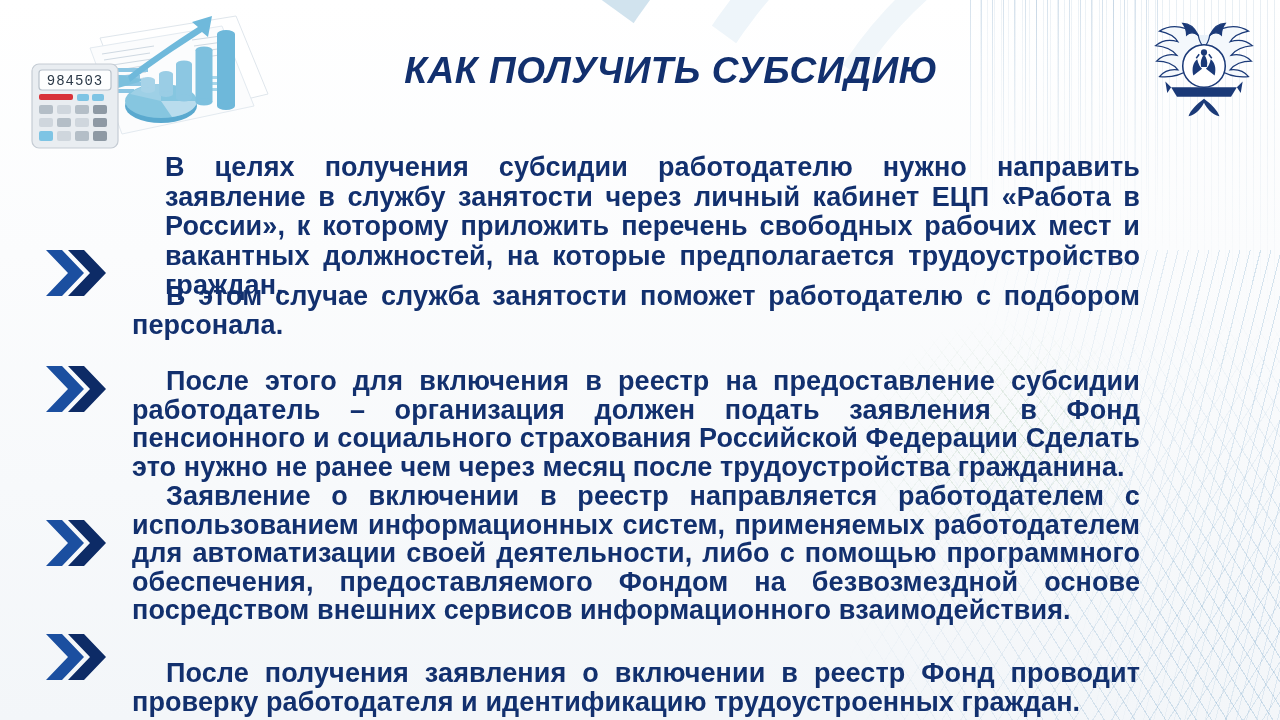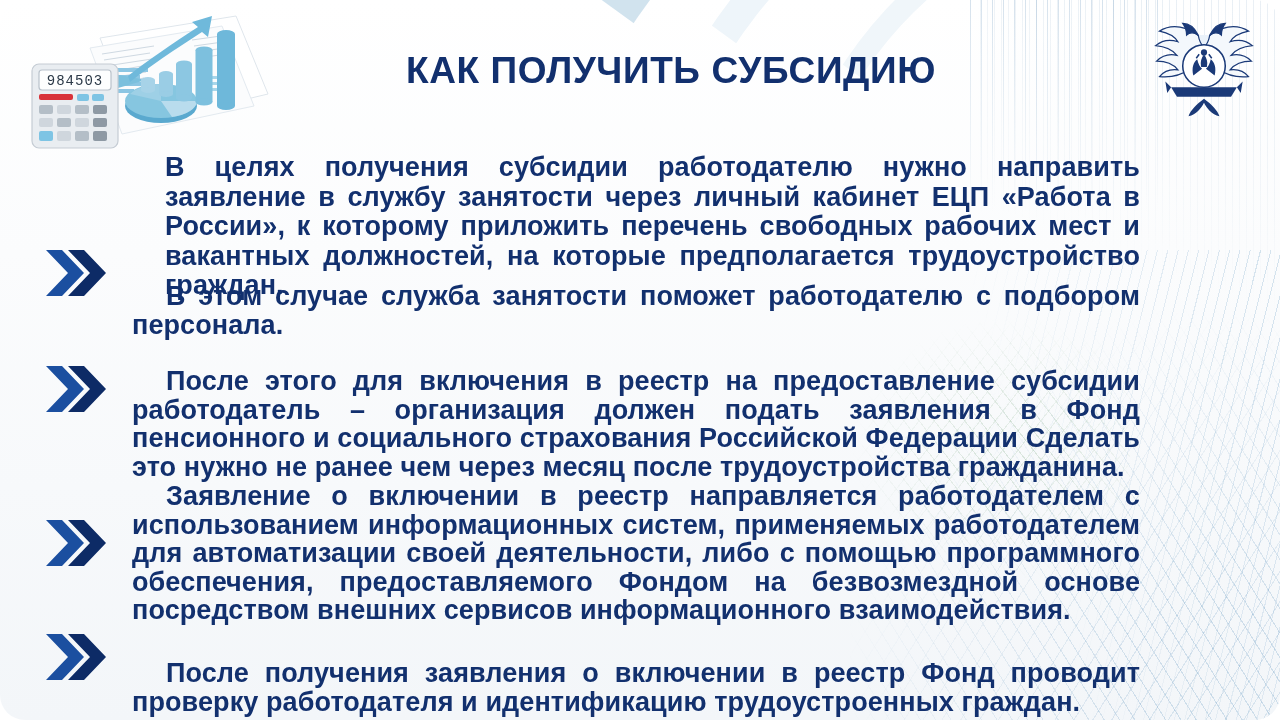--- a/index.html
+++ b/index.html
@@ -5,21 +5,20 @@
   html,body{margin:0;padding:0;}
   body{
     width:1280px;height:720px;overflow:hidden;
     font-family:"Liberation Sans","DejaVu Sans",sans-serif;
     background:#ffffff;
   }
   #slide{
     position:relative;width:1280px;height:720px;overflow:hidden;
     background:
       linear-gradient(180deg,#ffffff 0%,#fbfcfd 35%,#f3f6f9 100%);
-    border-radius: 25px;
   }
 
   
   .bg-layer{position:absolute;inset:0;overflow:hidden;pointer-events:none;}
 
   .swoosh{
     position:absolute;border-radius:50%;
     border-style:solid;border-color:transparent;
   }
   .sw1{
@@ -94,20 +93,21 @@
   
   .illus{position:absolute;left:22px;top:2px;width:260px;height:152px;}
 
   
   .title{
     position:absolute;left:0;right:14px;top:50px;text-align:center;
     padding-left:76px;
     font-size:37px;font-weight:bold;letter-spacing:.6px;
     color:#12306e;
     text-shadow:0 1px 0 rgba(255,255,255,.6);
+    font-style:italic;
   }
 
   
   .content{position:absolute;left:0;top:0;width:1280px;height:720px;}
   .para{
     position:absolute;
     color:#12306e;
     font-weight:bold;
     font-size:27px;
     line-height:28.6px;

